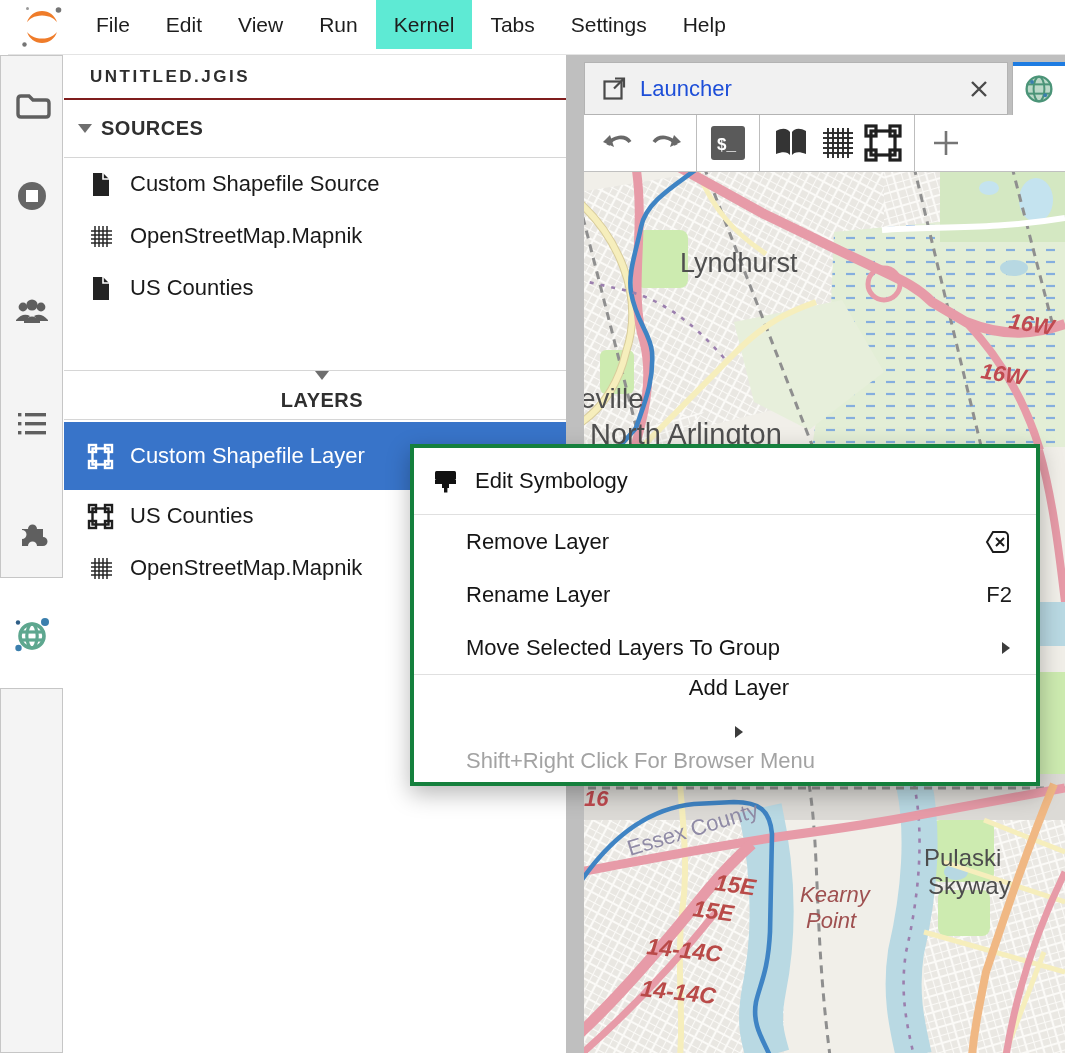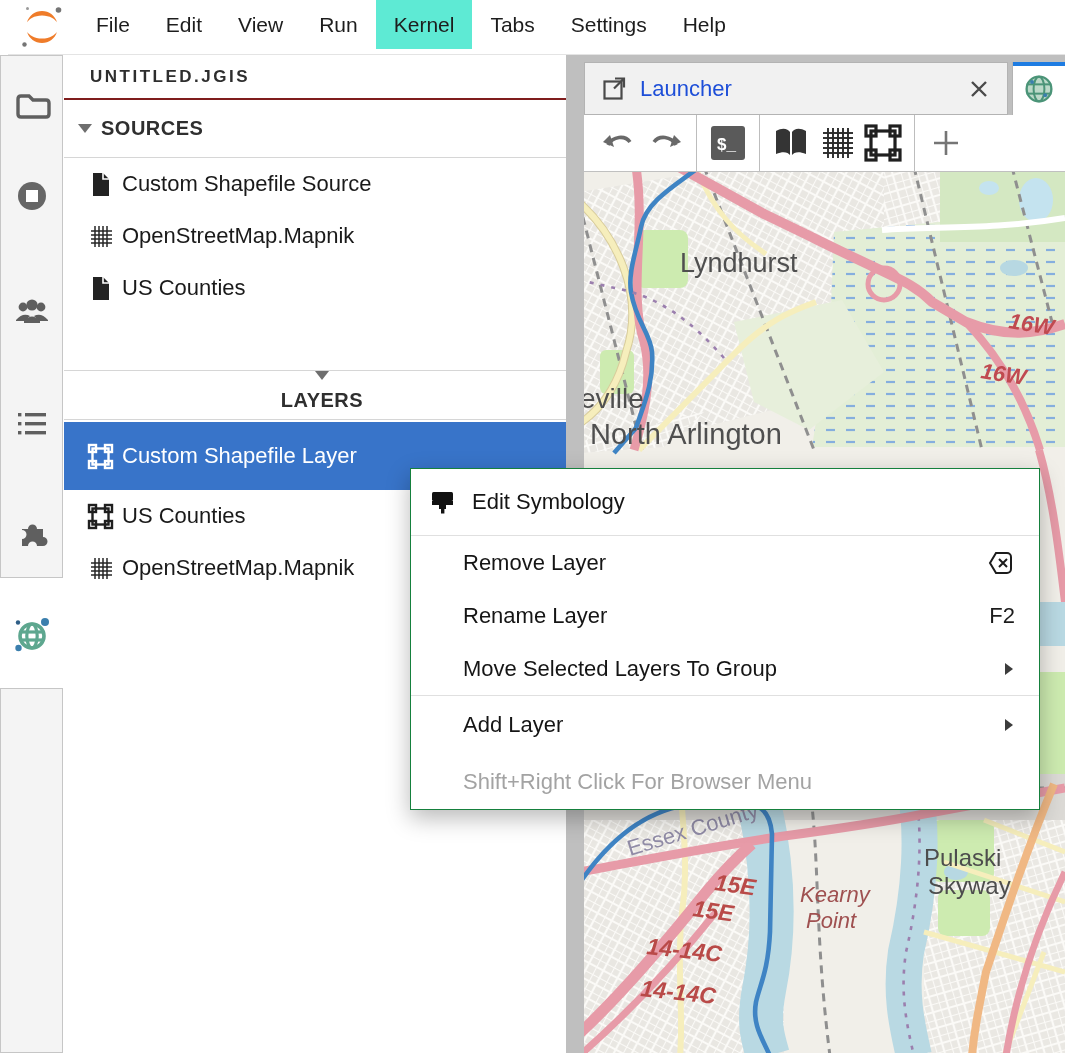--- a/index.html
+++ b/index.html
@@ -21,49 +21,49 @@
     display:flex;align-items:center;justify-content:center;}
   
   .left-panel{position:absolute;left:64px;top:55px;width:502px;height:998px;background:#fff;}
   .lp-header{height:45px;border-bottom:2px solid #7f1d1d;display:flex;align-items:center;padding-left:26px;}
   .lp-title{font-size:17px;font-weight:bold;letter-spacing:2.5px;color:#2e2e2e;}
   .section-head{height:58px;border-bottom:1px solid #d6d6d6;display:flex;align-items:center;padding-left:14px;gap:9px;}
   .section-head.layers{border-top:1px solid #d6d6d6;height:50px;margin-top:56px;flex-direction:column;}
   .caret-down{width:0;height:0;border-left:7px solid transparent;border-right:7px solid transparent;
     border-top:9px solid #6e6e6e;}
   .section-label{font-size:20px;font-weight:bold;color:#2f2f2f;letter-spacing:.5px;}
-  .tree-row{height:52px;display:flex;align-items:center;padding-left:23px;gap:8px;font-size:22px;color:#1a1a1a;}
+  .tree-row{height:52px;display:flex;align-items:center;padding-left:23px;gap:16px;font-size:22px;color:#1a1a1a;}
   .tree-row.selected{background:#3874c9;color:#fff;height:68px;margin-top:2px;}
   .tree-icon{width:27px;height:27px;flex:0 0 auto;}
   
   .vstrip{position:absolute;left:566px;top:55px;width:18px;height:998px;background:#bfbfbf;}
   .tabbar{position:absolute;left:584px;top:55px;width:481px;height:60px;background:#bfbfbf;}
   .tab-launcher{position:absolute;left:0;top:7px;width:424px;height:53px;background:#f1f1f1;
     border:1px solid #b3b3b3;display:flex;align-items:center;padding:0 16px;gap:12px;}
   .tab-label{font-size:22px;color:#1d4ed8;flex:1 1 auto;}
   .tab-gis{position:absolute;left:428px;top:7px;width:53px;height:53px;background:#fff;
     border-left:1px solid #b3b3b3;display:flex;align-items:center;justify-content:center;}
   .tab-gis::before{content:"";position:absolute;left:0;top:0;width:100%;height:4px;background:#1e7ce2;}
   
   .toolbar{position:absolute;left:584px;top:115px;width:481px;height:57px;background:#fff;
     border-bottom:1px solid #c0c0c0;display:flex;align-items:center;padding-left:12px;}
   .tb-btn{width:46px;height:46px;display:flex;align-items:center;justify-content:center;}
   .tb-sep{width:1px;height:56px;background:#bdbdbd;margin:0 8px;}
   
   .map-wrap{position:absolute;left:584px;top:172px;width:481px;height:881px;overflow:hidden;background:#f1efe9;}
   .map-label{font-family:"Liberation Sans",sans-serif;}
   
-  .context-menu{position:absolute;left:410px;top:468px;width:630px;height:342px;background:#fff;
-    border:1px solid #15803d;box-shadow:0 8px 22px rgba(0,0,0,.28);z-index:60;}
+  .context-menu{position:absolute;left:410px;top:444px;width:630px;height:342px;background:#fff;
+    border:4px solid #15803d;box-shadow:0 8px 22px rgba(0,0,0,.28);z-index:60;}
   .cm-item{height:53px;display:flex;align-items:center;padding:0 24px 0 52px;font-size:22px;color:#151515;gap:23px;}
   .cm-item .cm-text{flex:1 1 auto;}
   .cm-item .cm-right{flex:0 0 auto;display:flex;align-items:center;font-size:22px;color:#1c1c1c;}
   .cm-item.symbology{height:66px;padding-left:18px;gap:16px;}
   .cm-item.disabled{color:#a3a3a3;height:58px;}
-  .cm-item.tall{height:57px;}
+  .cm-item.tall{height:57px;flex-direction:column;}
   .cm-div{height:1px;background:#e0e0e0;margin:0;}
 </style>
 </head>
 <body>
 
 <div class="menubar">
   <svg class="logo" viewBox="0 0 44 44">
     <path d="M22,33.5 c-8,0 -13,-3.8 -15,-6.8 2,6.8 8,11.3 15,11.3 s13,-4.5 15,-11.3 c-2,3 -7,6.8 -15,6.8 z" fill="#ef7c2a"></path>
     <path d="M22,10.5 c8,0 13,3.8 15,6.8 -2,-6.8 -8,-11.3 -15,-11.3 s-13,4.5 -15,11.3 c2,-3 7,-6.8 15,-6.8 z" fill="#ef7c2a"></path>
     <circle cx="38.5" cy="5" r="2.8" fill="#757575"></circle>

